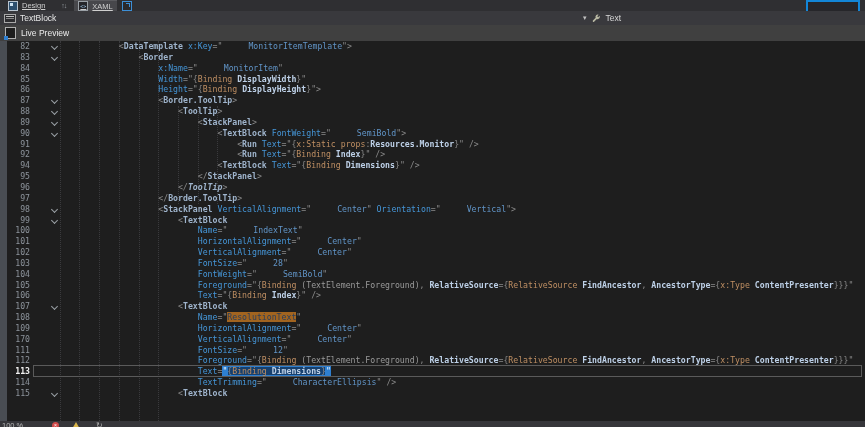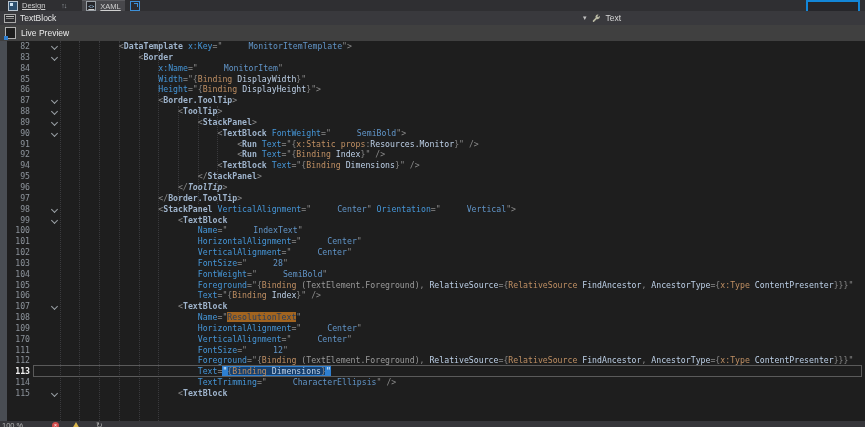--- a/index.html
+++ b/index.html
@@ -7,21 +7,21 @@
     width:865px;height:427px;overflow:hidden;position:relative;
     background:#1e1e1e;font-family:"Liberation Sans",sans-serif;
     -webkit-font-smoothing:antialiased;
   }
   
   .tabbar{position:absolute;top:0;left:0;right:0;height:11px;background:#2f2f32;
     display:flex;align-items:center;font-size:7.5px;color:#cfcfcf;}
   .tab{display:flex;align-items:center;gap:4px;height:11px;padding:0 4px;text-decoration:underline;}
   .tab.design{margin-left:4px;}
   .swapicon{margin-left:12px;color:#9aa0a6;font-size:7px;letter-spacing:-1px;cursor:default;}
-  .tab.xaml{margin-left:16px;background:#47474b;border-top:1px solid #5a5a5e;}
+  .tab.xaml{margin-left:8px;background:#47474b;border-top:1px solid #5a5a5e;}
   .popout{margin-left:5px;width:8px;height:8px;border:1px solid #3d8fd6;position:relative;background:#2a2a2d;}
   .popout::after{content:"";position:absolute;right:1px;top:1px;width:3px;height:3px;
     border-top:1px solid #3d8fd6;border-right:1px solid #3d8fd6;}
   .focus-outline{position:absolute;left:806px;top:0;width:50px;height:9px;
     border:2px solid #1386d8;background:#26262a;}
   
   .ic-design{width:8px;height:8px;border:1px solid #b9c4cf;background:#2d4f6e;position:relative;}
   .ic-design::after{content:"";position:absolute;left:1px;top:1px;width:3px;height:3px;background:#cfe3f2;}
   .ic-xaml{width:8px;height:8px;border:1px solid #9aa0a6;color:#9ec7e8;font:5px "DejaVu Sans Mono",monospace;
     display:flex;align-items:center;justify-content:center;background:#26262a;}
@@ -53,21 +53,21 @@
     border-right:1px solid #9aa0a6;border-bottom:1px solid #9aa0a6;transform:rotate(45deg);}
   .code{position:absolute;left:40px;top:0;font:8.2px "DejaVu Sans Mono",monospace;
     line-height:10.857px;white-space:pre;}
   .cur::after{content:"";position:absolute;left:33px;right:3px;top:-1px;bottom:0;
     border:1px solid #5a5a5a;pointer-events:none;}
   .tk-d{color:#8a8a8a;}
   .tk-t{color:#9fb4cc;font-weight:600;}
   .tk-a{color:#4596d8;}
   .tk-v{color:#6195c8;margin-left:26px;}
   .tk-e{color:#bf8f63;}
-  .tk-p{color:#bdd0e7;font-weight:400;}
+  .tk-p{color:#bdd0e7;font-weight:700;}
   .tk-w{color:#9a9a9a;}
   .tk-hl{background:#a2641f;color:#2a3f5c;}
   .tk-sq{background:#2e7fd0;color:#eaf3fc;}
   .tk-box{background:#17406e;box-shadow:inset 0 0 0 1px #2e7fd0;}
   
   .statusbar{position:absolute;top:421px;left:0;right:0;height:6px;background:#36363a;overflow:hidden;}
   .statusinner{position:absolute;top:0;left:0;height:14px;width:100%;font-size:7.5px;color:#b8b8b8;}
   .zoomlabel{position:absolute;left:2px;top:0;}
   .errdot{position:absolute;left:52px;top:1px;width:7px;height:7px;border-radius:50%;background:#d04b4b;color:#fff;
     font-size:5px;text-align:center;line-height:7px;}

